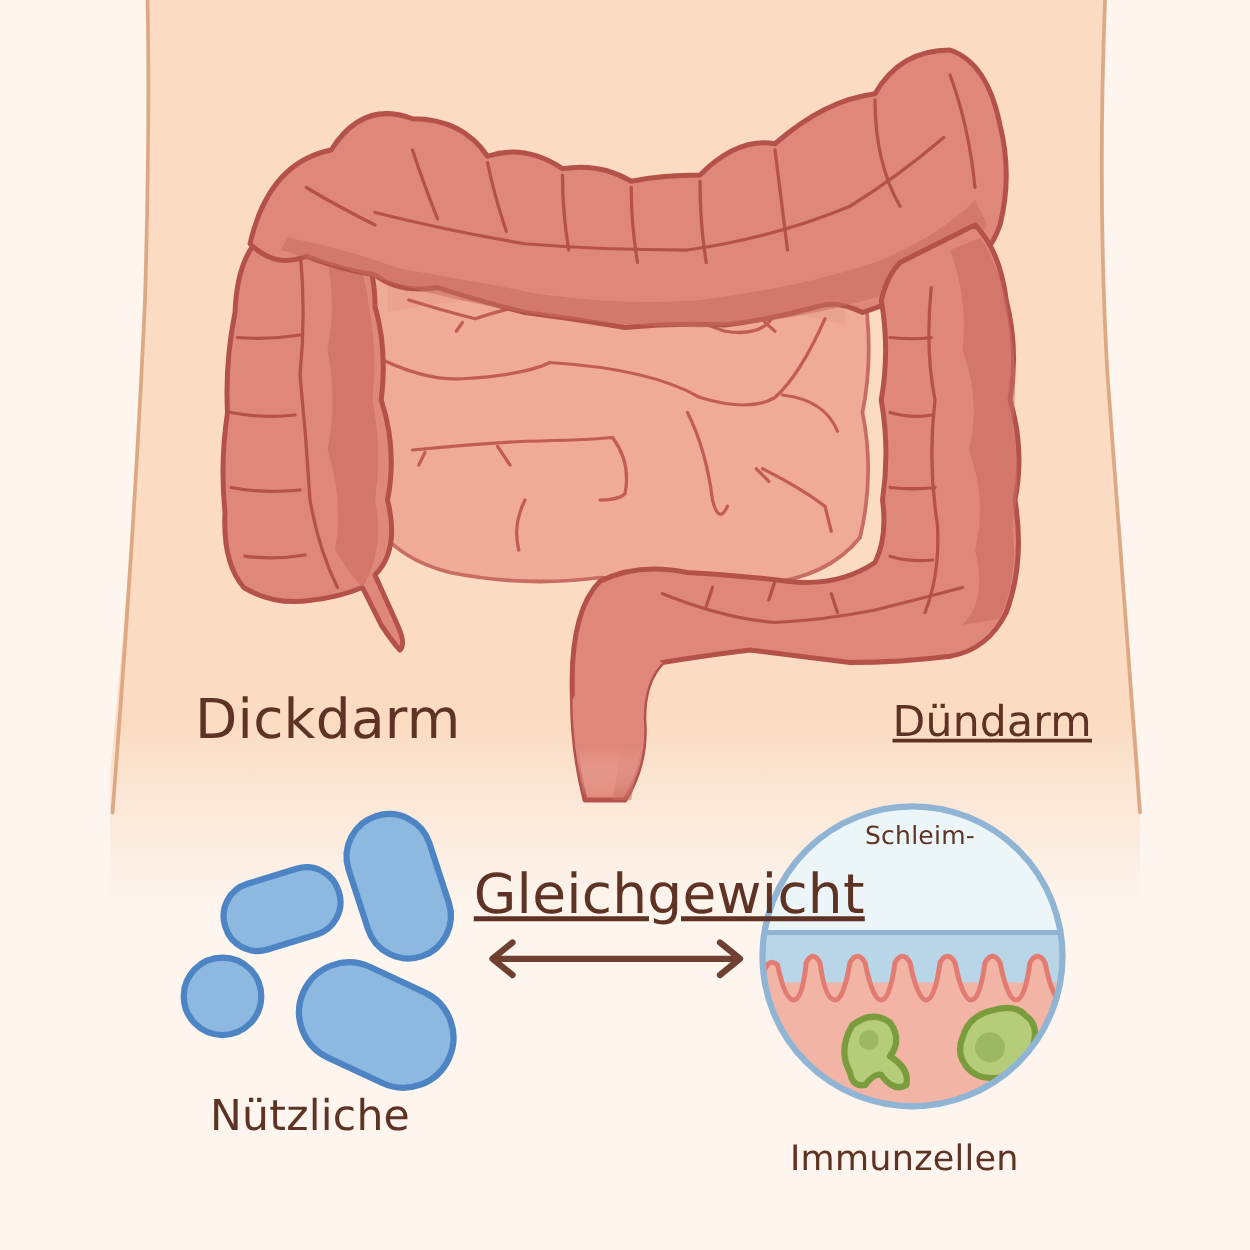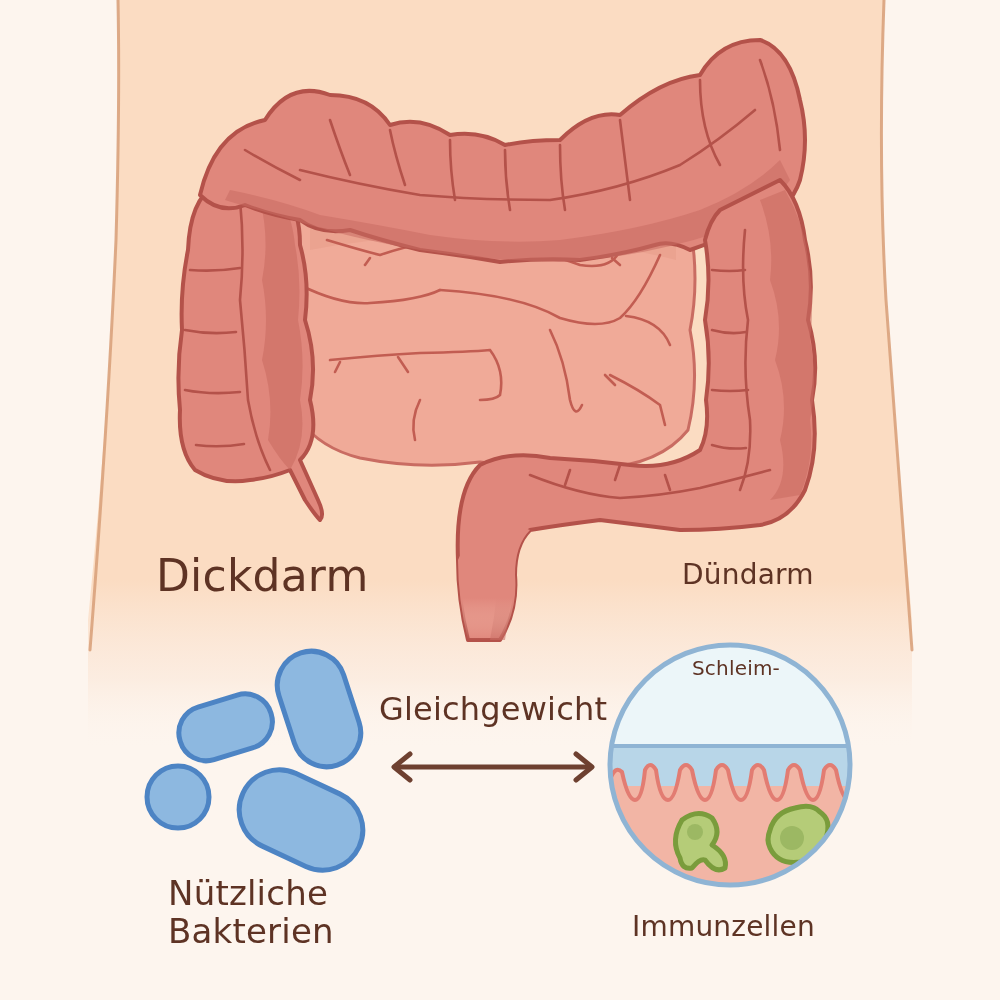--- a/index.html
+++ b/index.html
@@ -12,22 +12,22 @@
   #stage { position: absolute; left: 0; top: 0; width: 1000px; height: 1000px; }
   .label {
     position: absolute;
     color: #5e3324;
     font-family: "DejaVu Sans", sans-serif;
     white-space: nowrap;
     line-height: 1.08;
     letter-spacing: 0.2px;
   }
   #lbl-dickdarm { left: 156px; top: 552px; font-size: 44px; }
-  #lbl-duendarm { left: 682px; top: 560px; font-size: 28px; }
-  #lbl-gleich { left: 379px; top: 692px; font-size: 32px; }
+  #lbl-duendarm { left: 714px; top: 560px; font-size: 34px; text-decoration: underline; }
+  #lbl-gleich { left: 379px; top: 692px; font-size: 44px; text-decoration: underline; }
   #lbl-schleim { left: 640px; top: 658px; width: 192px; text-align: center; font-size: 20px; }
   #lbl-nuetz { left: 168px; top: 874px; font-size: 34px; line-height: 1.12; }
   #lbl-immun { left: 632px; top: 912px; font-size: 28px; }
 </style>
 </head>
 <body>
 
 <svg id="stage" viewBox="0 0 1000 1000" xmlns="http://www.w3.org/2000/svg">
   <defs>
     <linearGradient id="torsoFade" x1="0" y1="0" x2="0" y2="1">
@@ -153,15 +153,14 @@
 </svg>
 
 <div id="lbl-dickdarm" class="label">Dickdarm</div>
 <div id="lbl-duendarm" class="label">Dündarm</div>
 <div id="lbl-gleich" class="label">Gleichgewicht</div>
 <div id="lbl-schleim" class="label">
   <div>Schleim-</div>
 </div>
 <div id="lbl-nuetz" class="label">
   <div>Nützliche</div>
-  <div>Bakterien</div>
 </div>
 <div id="lbl-immun" class="label">Immunzellen</div>
 
 </body></html>

